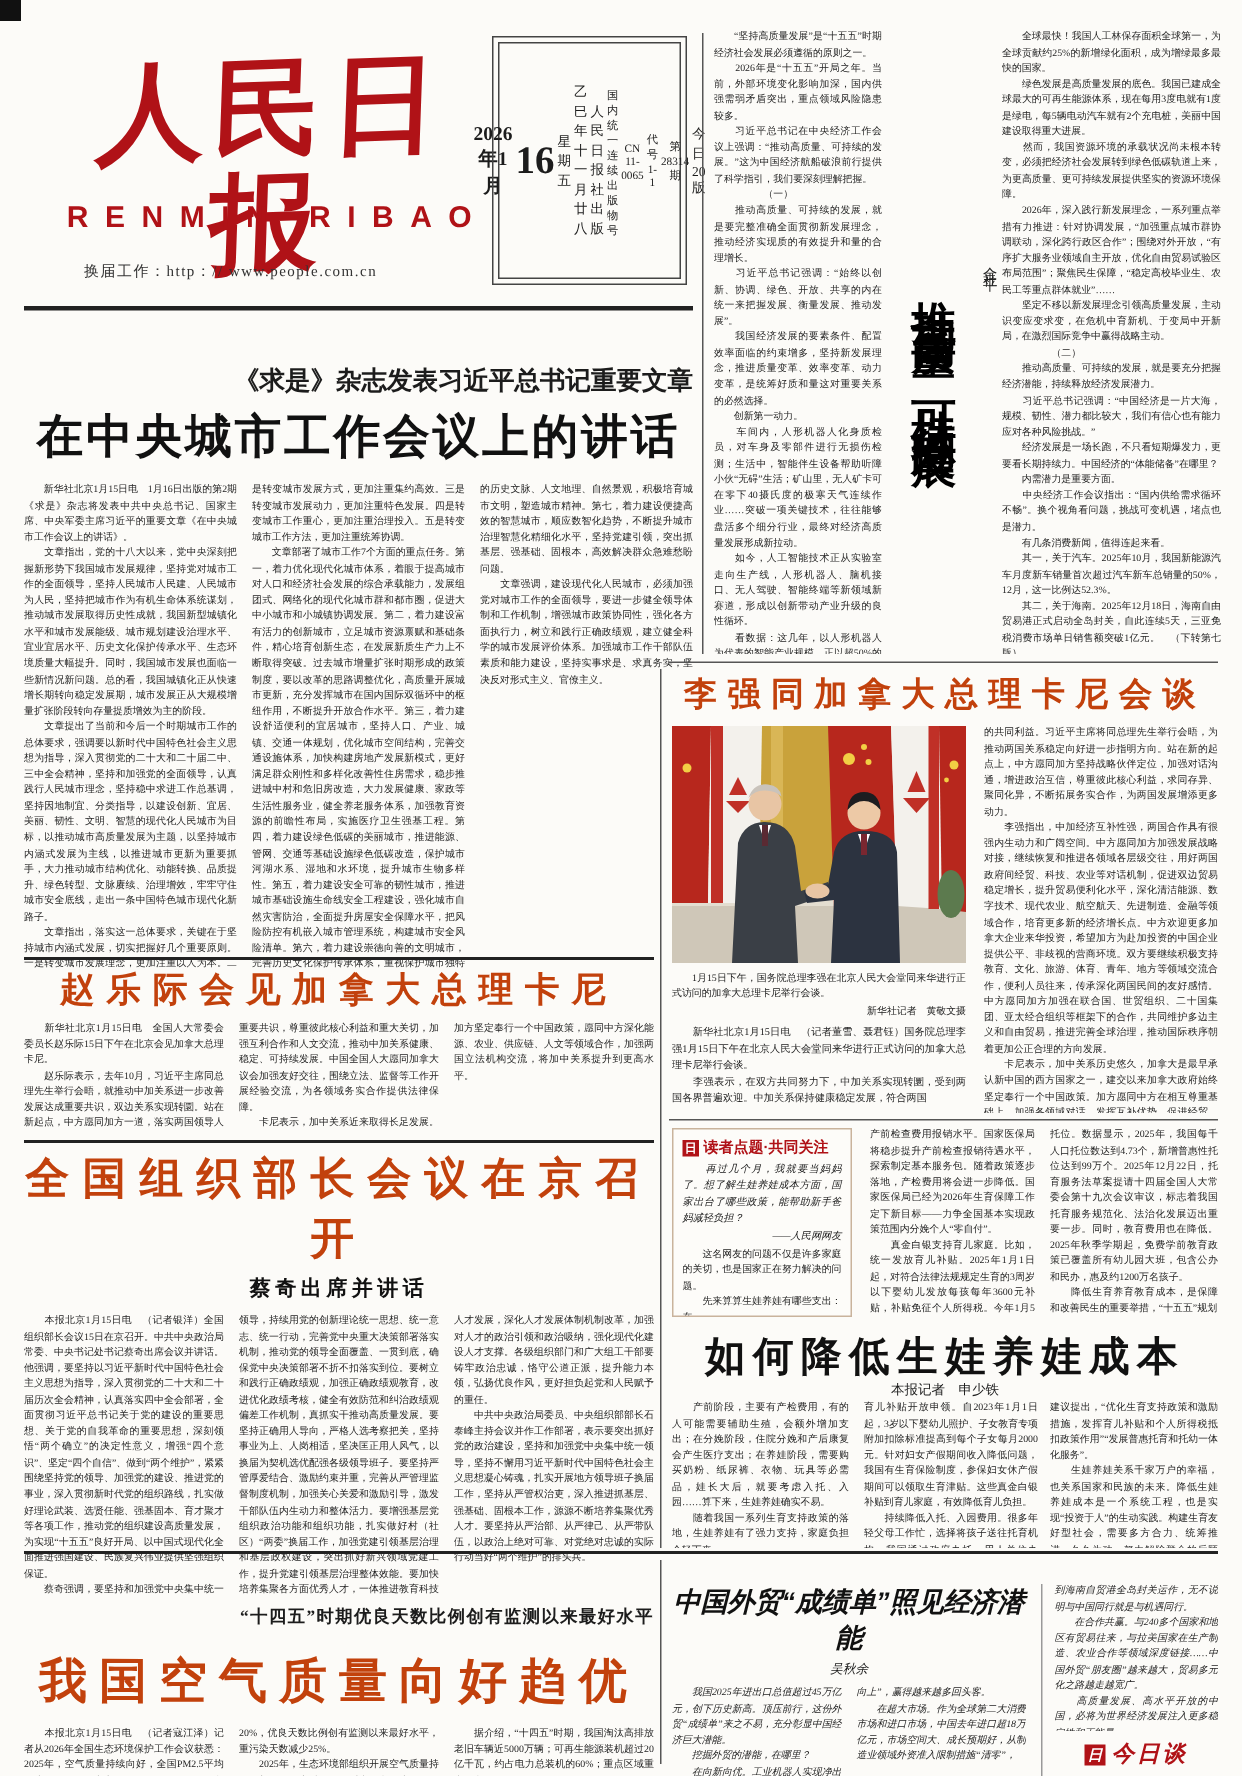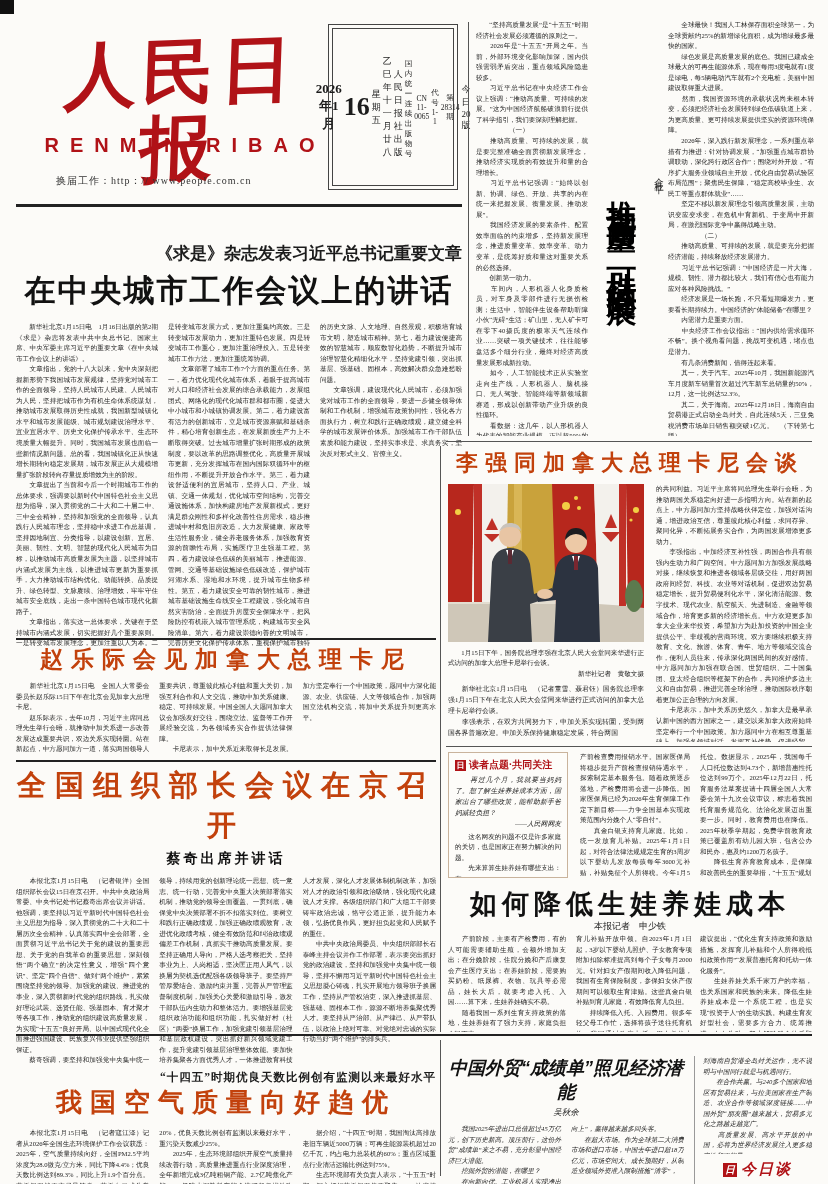--- a/index.html
+++ b/index.html
@@ -268,21 +268,21 @@
 　　持续降低入托、入园费用。很多年轻父母工作忙，选择将孩子送往托育机构。我国通过政府办托、用人单位办托、幼儿园办托等方式，增加了一批普惠</div>
     <div class="abs body-text" style="left:252px; top:182px; width:112px; height:98px;">建议提出，“优化生育支持政策和激励措施，发挥育儿补贴和个人所得税抵扣政策作用”“发展普惠托育和托幼一体化服务”。
 　　生娃养娃关系千家万户的幸福，也关系国家和民族的未来。降低生娃养娃成本是一个系统工程，也是实现“投资于人”的生动实践。构建生育友好型社会，需要多方合力、统筹推进、久久为功，努力解除群众的后顾之忧，从而进一步释放生育潜能，为促进人口长期均衡发展提供有力支撑。</div>
   </div>
 
   <div class="abs rule-h" style="left:16px; top:1034px; width:796px;"></div>
   <div class="abs rule-v" style="left:440px; top:1040px; height:136px;"></div>
 
   <div class="abs" style="left:16px; top:1040px; width:420px; height:138px;">
     <div class="kicker-serif" style="font-size:11.5px; letter-spacing:1px;">“十四五”时期优良天数比例创有监测以来最好水平</div>
-    <div class="headline-serif" style="font-size:26px; letter-spacing:8px; margin-top:0;">我国空气质量向好趋优</div>
+    <div class="headline-serif" style="font-size:32px; letter-spacing:8px; margin-top:14px;">我国空气质量向好趋优</div>
     <div class="body-text cols3" style="margin-top:8px; height:88px;">　　本报北京1月15日电　（记者寇江泽）记者从2026年全国生态环境保护工作会议获悉：2025年，空气质量持续向好，全国PM2.5平均浓度为28.0微克/立方米，同比下降4.4%；优良天数比例达到89.3%，同比上升1.9个百分点。蓝天保卫战再交优异答卷，蓝天白云成为常态。
 　　“十四五”时期，全国PM2.5浓度累计下降20%，优良天数比例创有监测以来最好水平，重污染天数减少25%。
 　　2025年，生态环境部组织开展空气质量持续改善行动，高质量推进重点行业深度治理，全年新增完成3亿吨粗钢产能、2.7亿吨焦化产能、4.7亿吨水泥熟料产能全流程超低排放改造。全年新能源重卡销量达18.2万辆，同比增长172%。
 　　据介绍，“十四五”时期，我国淘汰高排放老旧车辆近5000万辆；可再生能源装机超过20亿千瓦，约占电力总装机的60%；重点区域重点行业清洁运输比例达到75%。
 　　生态环境部有关负责人表示，“十五五”时期，深入打好蓝天保卫战要聚焦PM2.5浓度持续下降目标，充分发挥环境空气质量标准引领作用，大力推动结构优化调整和污染精细化治理，组织实施一批重点减排工程和专项治理行动，促进空气质量全面改善。
 　　（相关报道见第八版）</div>
   </div>
 
   <div class="abs" style="left:448px; top:1056px; width:364px; height:138px;font-style:italic;">
     <div class="abs" style="left:0; top:0; width:236px;">

